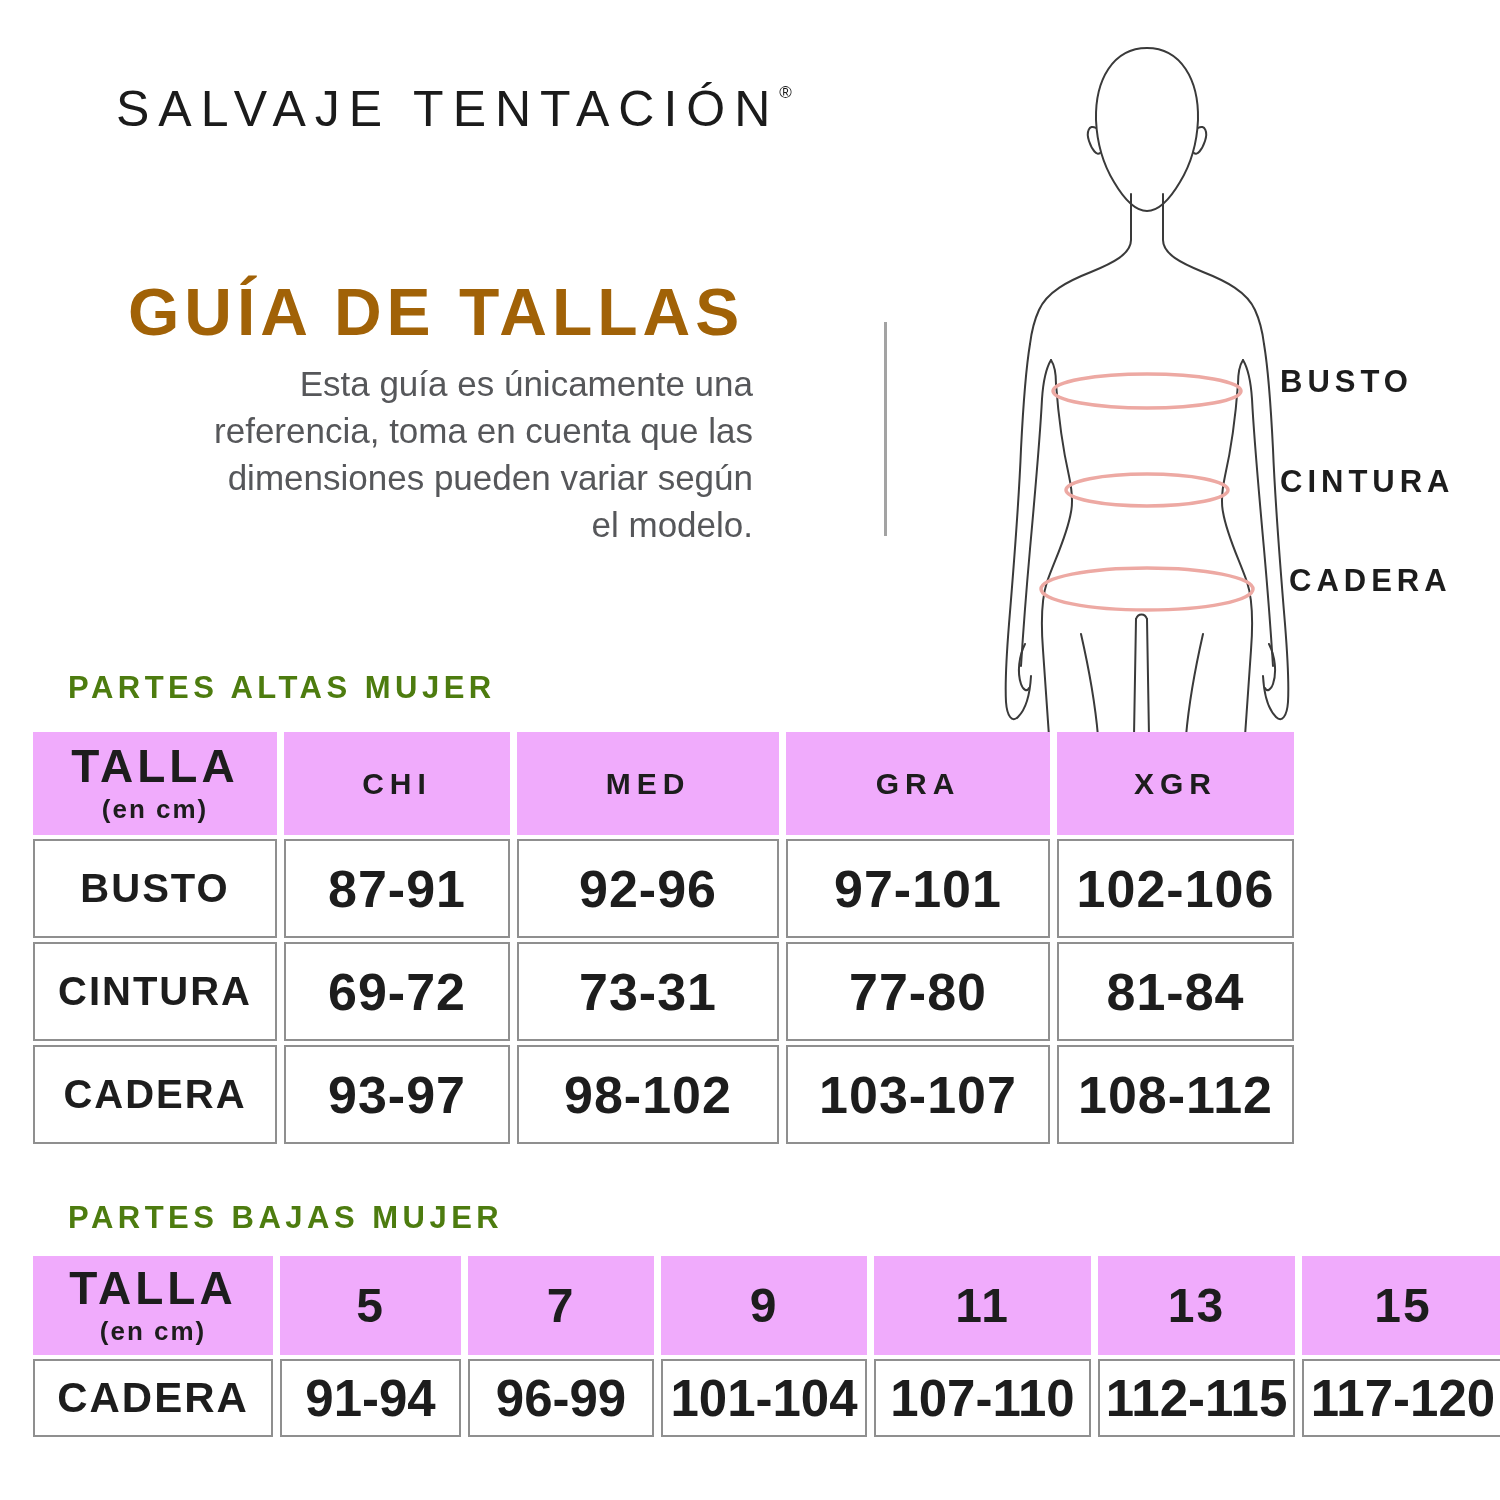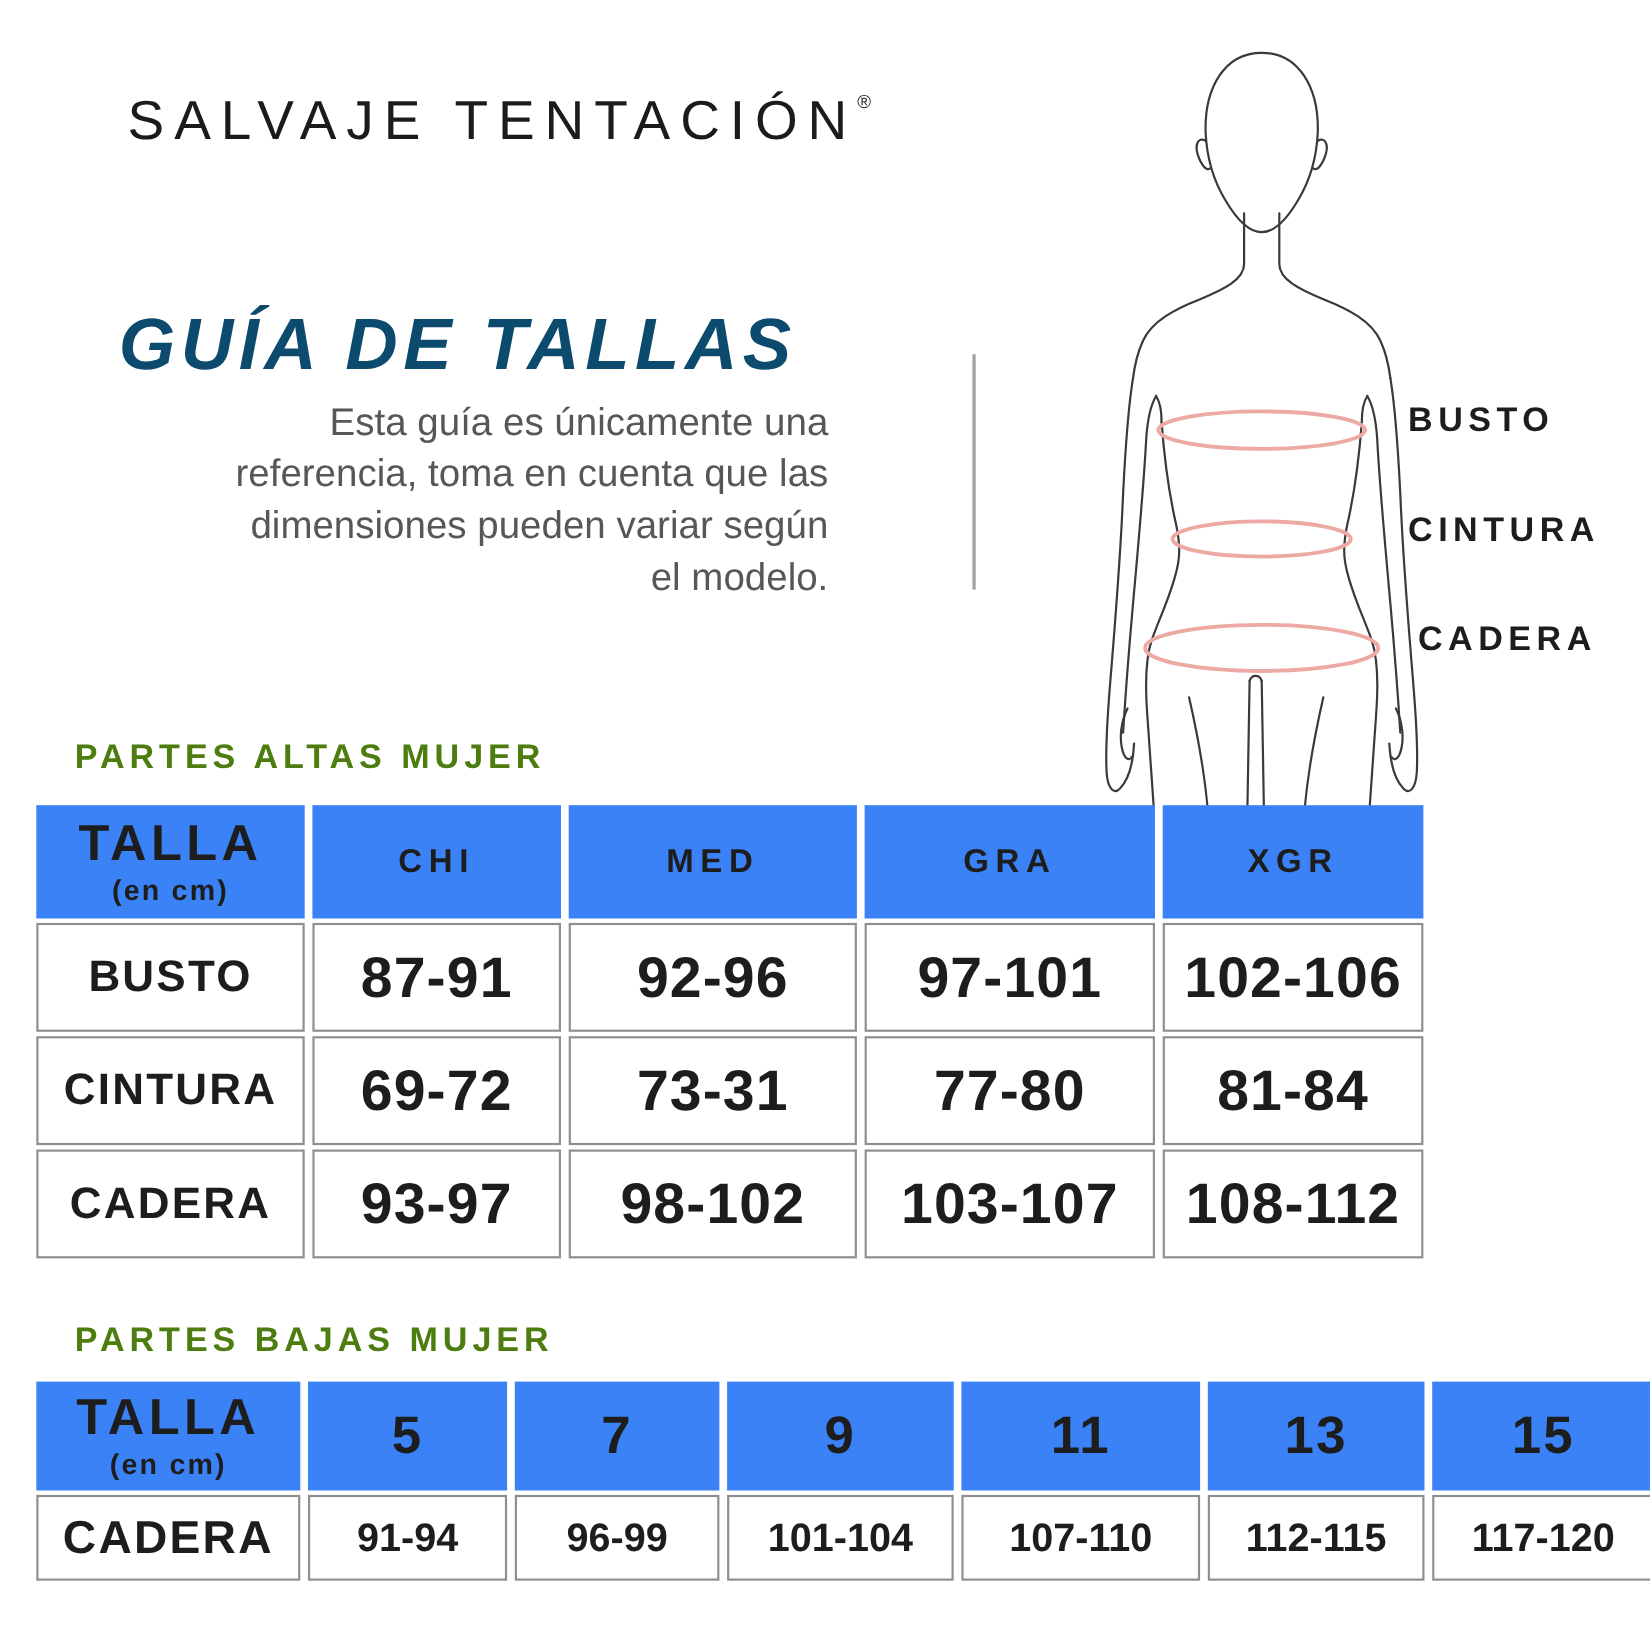--- a/index.html
+++ b/index.html
@@ -7,22 +7,22 @@
     position:relative;width:1500px;height:1500px;background:#ffffff;
     font-family:"Liberation Sans", sans-serif;color:#1d1d1d;overflow:hidden;margin-top:24px;
   }
   
   .logo{
     position:absolute;left:116px;top:56px;
     font-size:50px;font-weight:500;letter-spacing:9px;color:#1b1b1b;white-space:nowrap;
   }
   .logo .reg{font-size:17px;vertical-align:28px;letter-spacing:0;}
   .title{
-    position:absolute;left:108px;top:250px;
-    font-size:66px;font-weight:800;letter-spacing:5px;color:#0c4a6e;white-space:nowrap;font-style:italic;
+    position:absolute;left:128px;top:250px;
+    font-size:66px;font-weight:800;letter-spacing:5px;color:#a16207;white-space:nowrap;
   }
   .intro{
     position:absolute;left:30px;top:336px;width:723px;
     text-align:right;font-size:35px;line-height:47px;color:#56575a;
     white-space:pre-line;
   }
   .divider{position:absolute;left:884px;top:298px;width:3px;height:214px;background:#a3a3a3;}
   
   .figure-svg{position:absolute;left:985px;top:20px;width:330px;height:692px;}
   .measure-label{
@@ -37,34 +37,34 @@
   }
   #section-upper{left:68px;top:646px;}
   #section-lower{left:68px;top:1176px;}
   
   .size-table{
     position:absolute;border-collapse:separate;border-spacing:7px 4px;table-layout:fixed;
   }
   #table-upper{left:26px;top:704px;width:1265px;}
   #table-lower{left:26px;top:1228px;width:1448px;}
   .size-table td,.size-table th{padding:0;text-align:center;vertical-align:middle;}
-  .size-table th{background:#3b82f6;border:none;font-weight:800;color:#1d1d1d;}
+  .size-table th{background:#f0abfc;border:none;font-weight:800;color:#1d1d1d;}
   .size-table td{background:#ffffff;border:2px solid #8f8f8f;}
   #table-upper tr.head{height:103px;}
   #table-upper tr.data{height:99px;}
   #table-lower tr.head{height:99px;}
   #table-lower tr.data{height:78px;}
   .talla-label{font-size:46px;letter-spacing:4px;line-height:1.05;}
   .talla-unit{display:block;font-size:26px;font-weight:700;letter-spacing:2px;margin-top:3px;}
   .col-head{font-size:30px;letter-spacing:6px;}
   #table-lower .col-head{font-size:48px;letter-spacing:2px;}
   .row-label{font-size:40px;font-weight:800;letter-spacing:2px;}
   #table-lower .row-label{font-size:42px;}
   .val{font-size:52px;font-weight:700;letter-spacing:1px;}
-  #table-lower .val{font-size:36px;letter-spacing:0;}
+  #table-lower .val{font-size:51px;letter-spacing:0;}
 </style>
 </head>
 <body>
 
 <div class="canvas">
 
   <div class="logo"><span>SALVAJE TENTACIÓN</span><span class="reg">®</span></div>
 
   <div class="title">GUÍA DE TALLAS</div>
   <div class="intro">Esta guía es únicamente una

